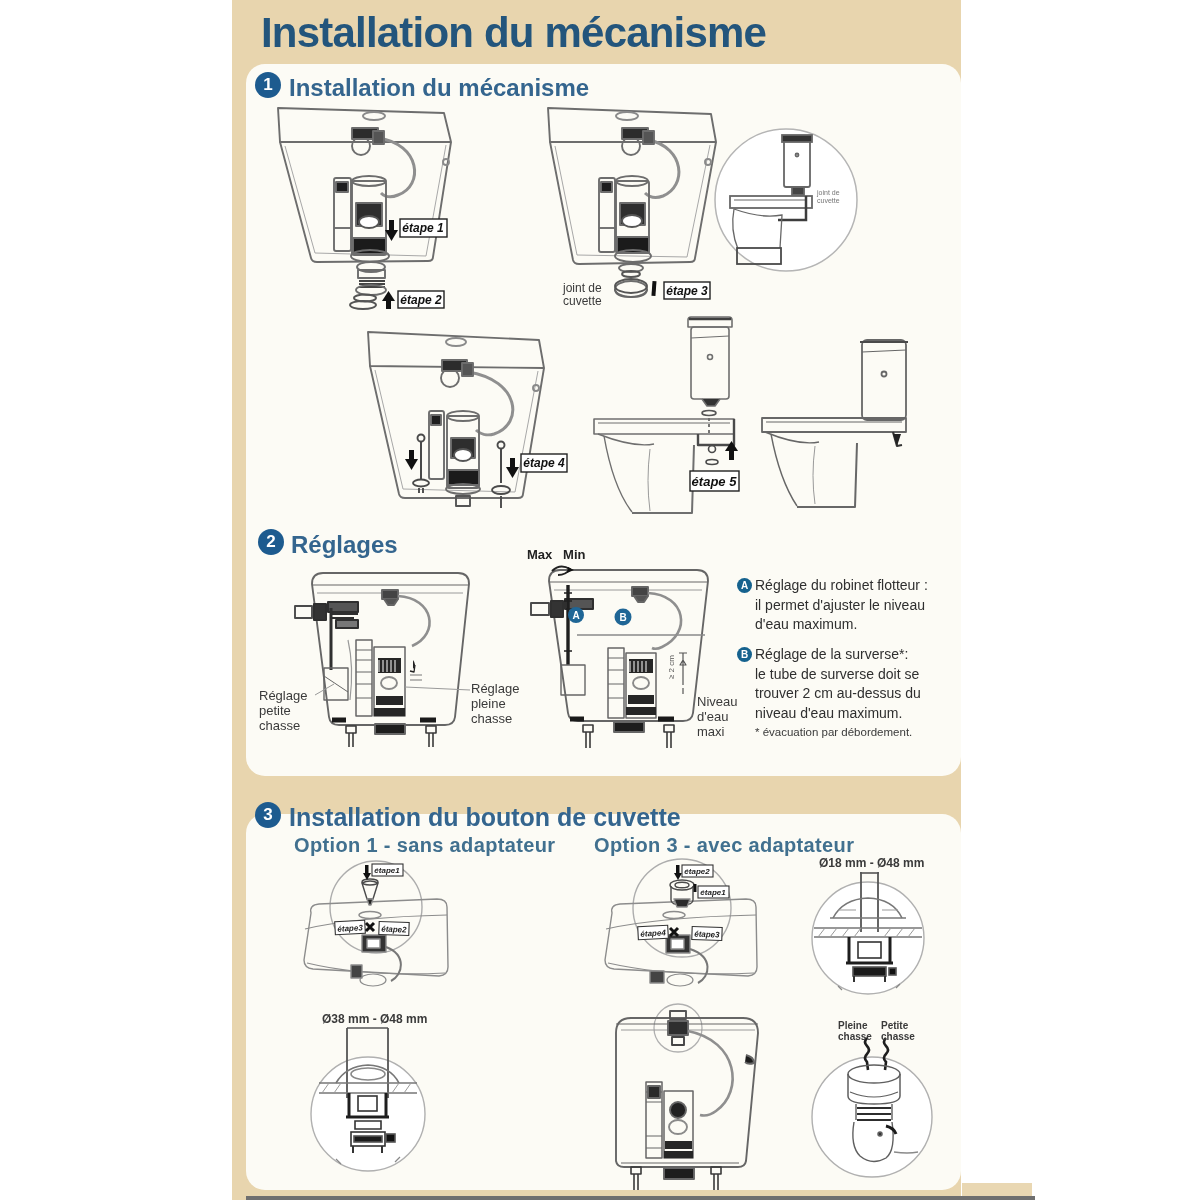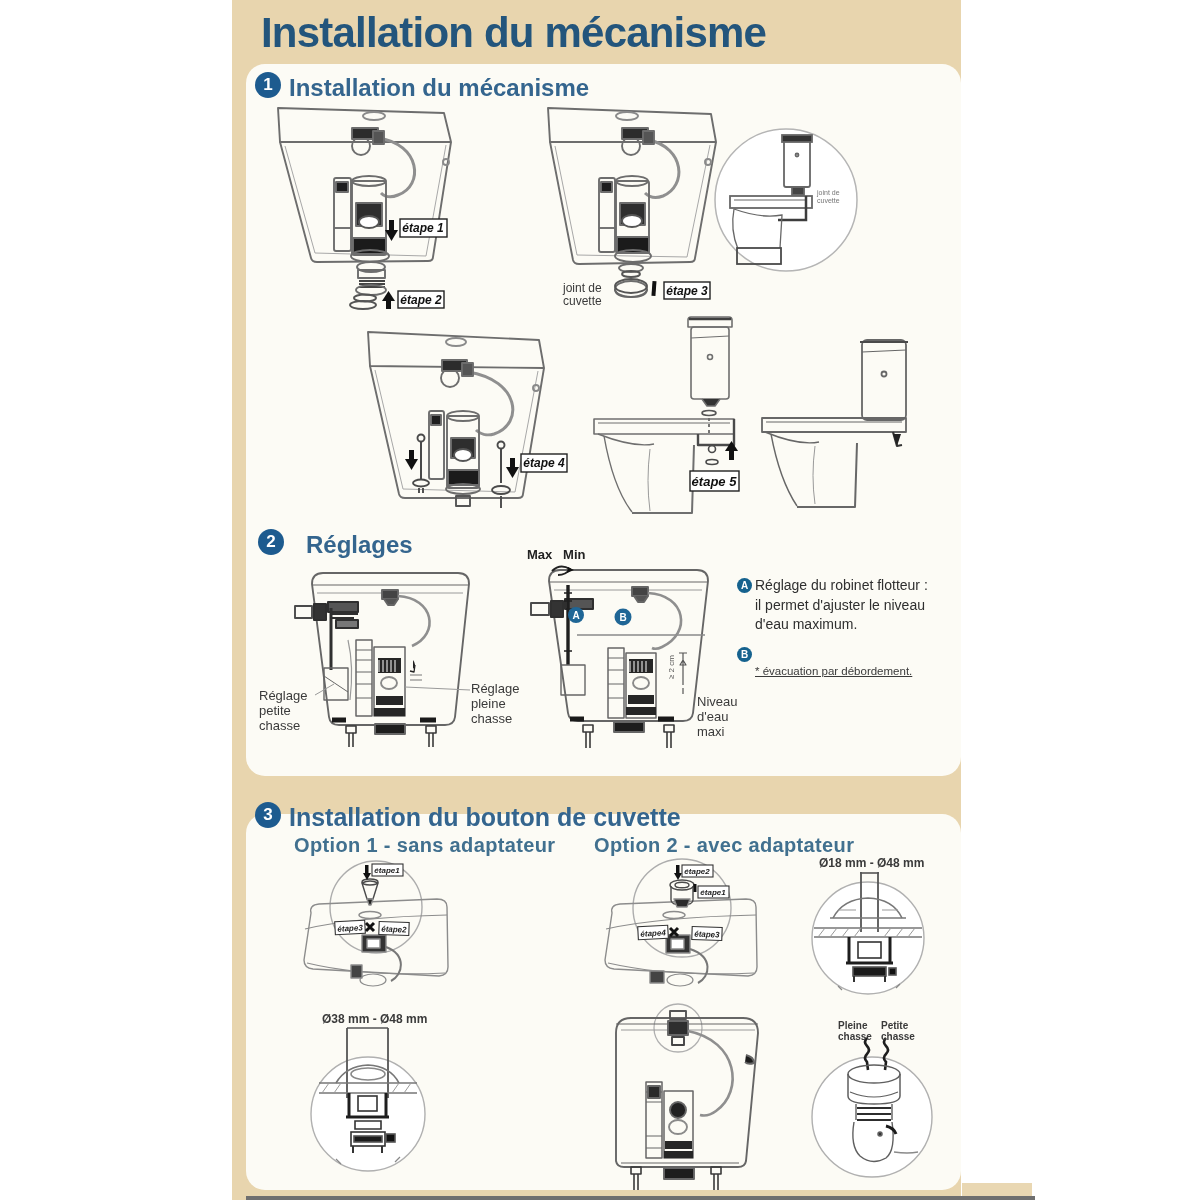--- a/index.html
+++ b/index.html
@@ -27,26 +27,26 @@
   <div class="abs panel" style="left:246px;top:64px;width:715px;height:712px;"></div>
   <div class="abs panel" style="left:246px;top:814px;width:715px;height:376px;"></div>
   <div class="abs botline"></div>
 
   <div class="abs title">Installation du mécanisme</div>
 
   <div class="abs numc" style="left:255px;top:72px;">1</div>
   <div class="abs h2" style="left:289px;top:74px;">Installation du mécanisme</div>
 
   <div class="abs numc" style="left:258px;top:529px;">2</div>
-  <div class="abs h2" style="left:306px;top:531px;">Réglages</div>
+  <div class="abs h2" style="left:291px;top:531px;">Réglages</div>
 
   <div class="abs numc" style="left:255px;top:802px;">3</div>
   <div class="abs h2" style="left:289px;top:803px;font-size:25px;">Installation du bouton de cuvette</div>
   <div class="abs opt" style="left:294px;top:834px;">Option 1 - sans adaptateur</div>
-  <div class="abs opt" style="left:594px;top:834px;">Option 2 - avec adaptateur</div>
+  <div class="abs opt" style="left:594px;top:834px;">Option 3 - avec adaptateur</div>
 
   <svg class="abs" style="left:268px;top:100px;" width="210" height="218" viewBox="0 0 210 218">
     <g fill="none" stroke="#6d6d6d" stroke-width="1.9" stroke-linejoin="round">
       <path d="M10,8 L176,13 L183,42 L12,42 Z"></path>
       <path d="M12,42 L43,158 Q44,162 49,162 L160,161 Q165,161 165,157 L183,42"></path>
       <path d="M17,46 L47,153 L158,156 L178,45" stroke="#a8a8a8" stroke-width="1"></path>
       <ellipse cx="106" cy="16" rx="11" ry="4" stroke="#8a8a8a"></ellipse>
       <circle cx="178" cy="62" r="3" stroke="#8a8a8a"></circle>
       <path d="M110,38 C153,44 156,86 130,95 C123,98 117,97 113,93" stroke="#8f8f8f" stroke-width="3"></path>
       <circle cx="93" cy="46" r="9"></circle>
@@ -318,21 +318,22 @@
       <text x="95" y="58" font-family="Liberation Sans" font-size="10" font-weight="bold" text-anchor="middle" fill="#fff">B</text>
     </g>
   </svg>
 
   <div class="abs" style="left:737px;top:575px;width:220px;">
     <div><span class="abc">A</span></div>
     <div class="blk" style="margin-top:-17px;margin-left:18px;">Réglage du robinet flotteur :<br>il permet d'ajuster le niveau<br>d'eau maximum.</div>
   </div>
   <div class="abs" style="left:737px;top:644px;width:220px;">
     <div><span class="abc">B</span></div>
-    <div class="lbl" style="margin-left:18px;font-size:11.5px;margin-top:2px;text-decoration:underline;">* évacuation par débordement.</div>
+    <div class="blk" style="margin-top:-17px;margin-left:18px;">Réglage de la surverse*:<br>le tube de surverse doit se<br>trouver 2 cm au-dessus du<br>niveau d'eau maximum.</div>
+    <div class="lbl" style="margin-left:18px;font-size:11.5px;margin-top:2px;">* évacuation par débordement.</div>
   </div>
 
   <div class="abs lbl" style="left:563px;top:282px;font-size:12px;line-height:13px;">joint de<br>cuvette</div>
 
   <svg class="abs" style="left:295px;top:855px;" width="165" height="150" viewBox="0 0 165 150">
     <g fill="none" stroke="#8c8c8c" stroke-width="1.4" stroke-linejoin="round">
       <circle cx="81" cy="52" r="46" stroke="#adadad"></circle>
       <path d="M16,58 Q14,50 24,49 L142,44 Q152,44 152,52 L153,112 Q153,120 144,121 L18,114 Q9,113 9,105 Z"></path>
       <path d="M10,74 Q60,62 152,60" stroke-width="1.1"></path>
       <path d="M12,108 Q70,122 150,118" stroke-width="1.1"></path>

